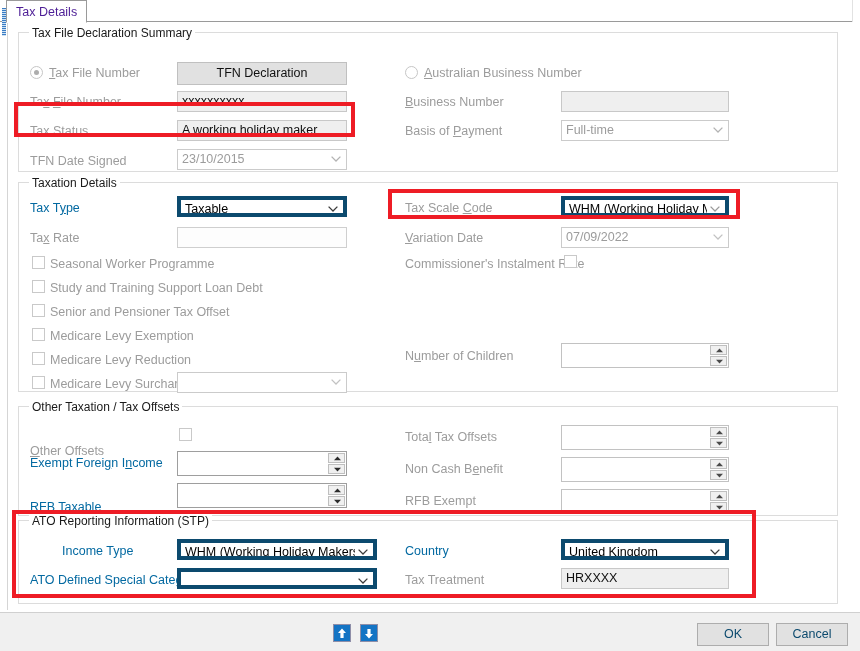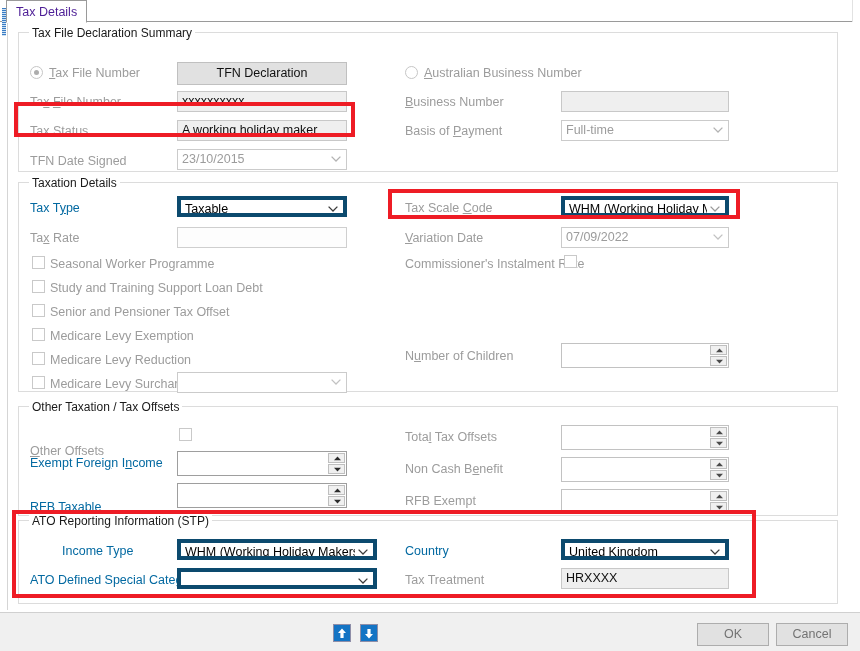--- a/index.html
+++ b/index.html
@@ -252,21 +252,21 @@
   .dlgbtn {
     position: absolute;
     top: 623px;
     width: 72px; height: 23px;
     box-sizing: border-box;
     background: #e1e1e1;
     border: 1px solid #adadad;
     text-align: center;
     line-height: 21px;
     font-size: 12.5px;
-    color: #737373;
+    color: #0c4a6e;
     z-index: 10;
   }
 
   .rightedge {
     position: absolute;
     right: 0; top: 0; width: 7px; height: 612px;
     background: #ffffff;
     border-left: 1px solid #e2e2e2;
   }
 </style>

